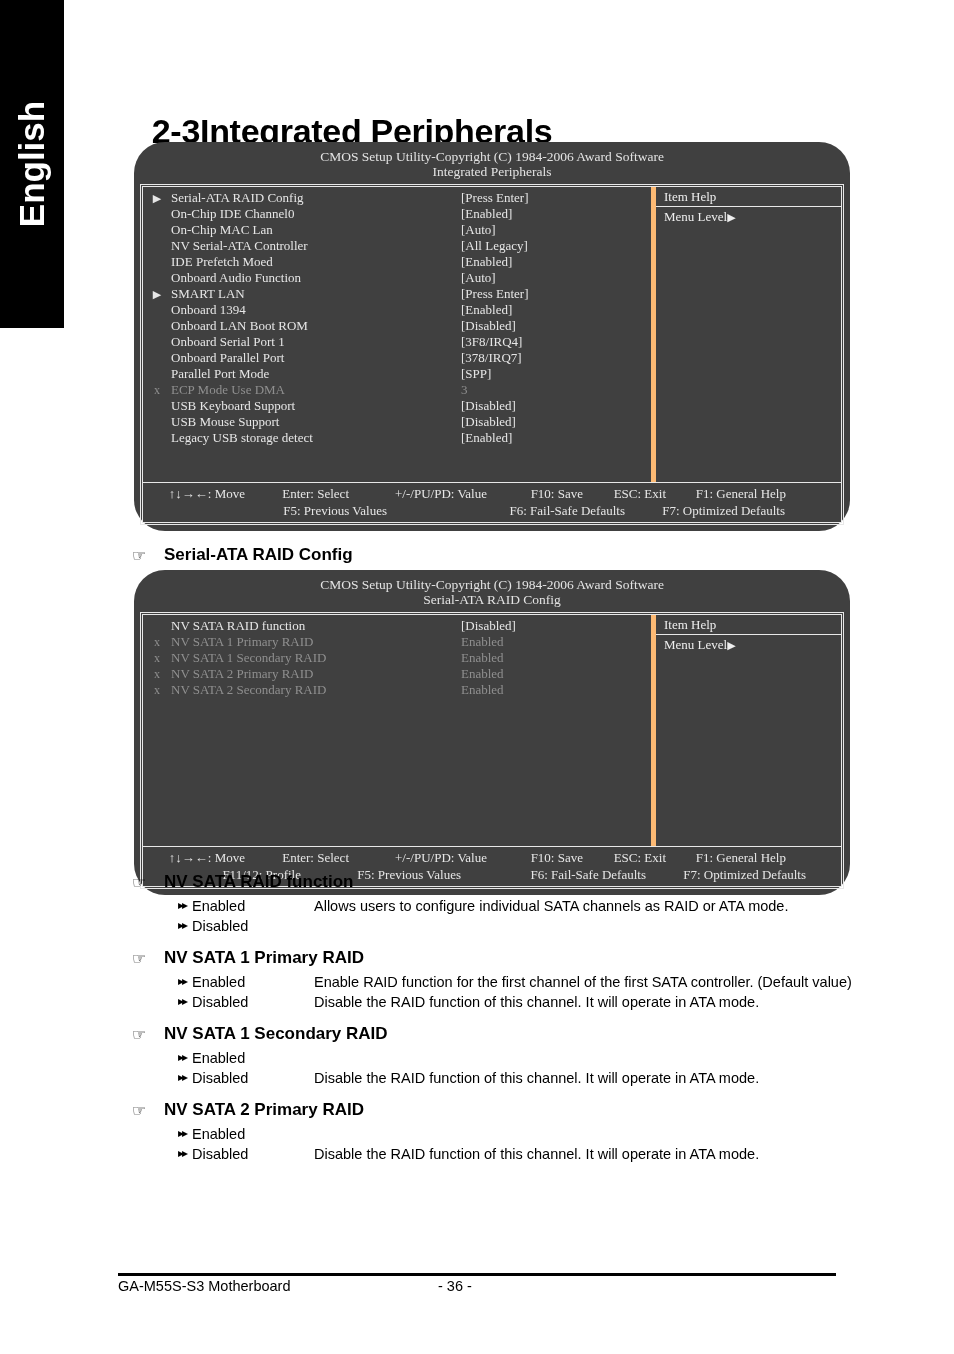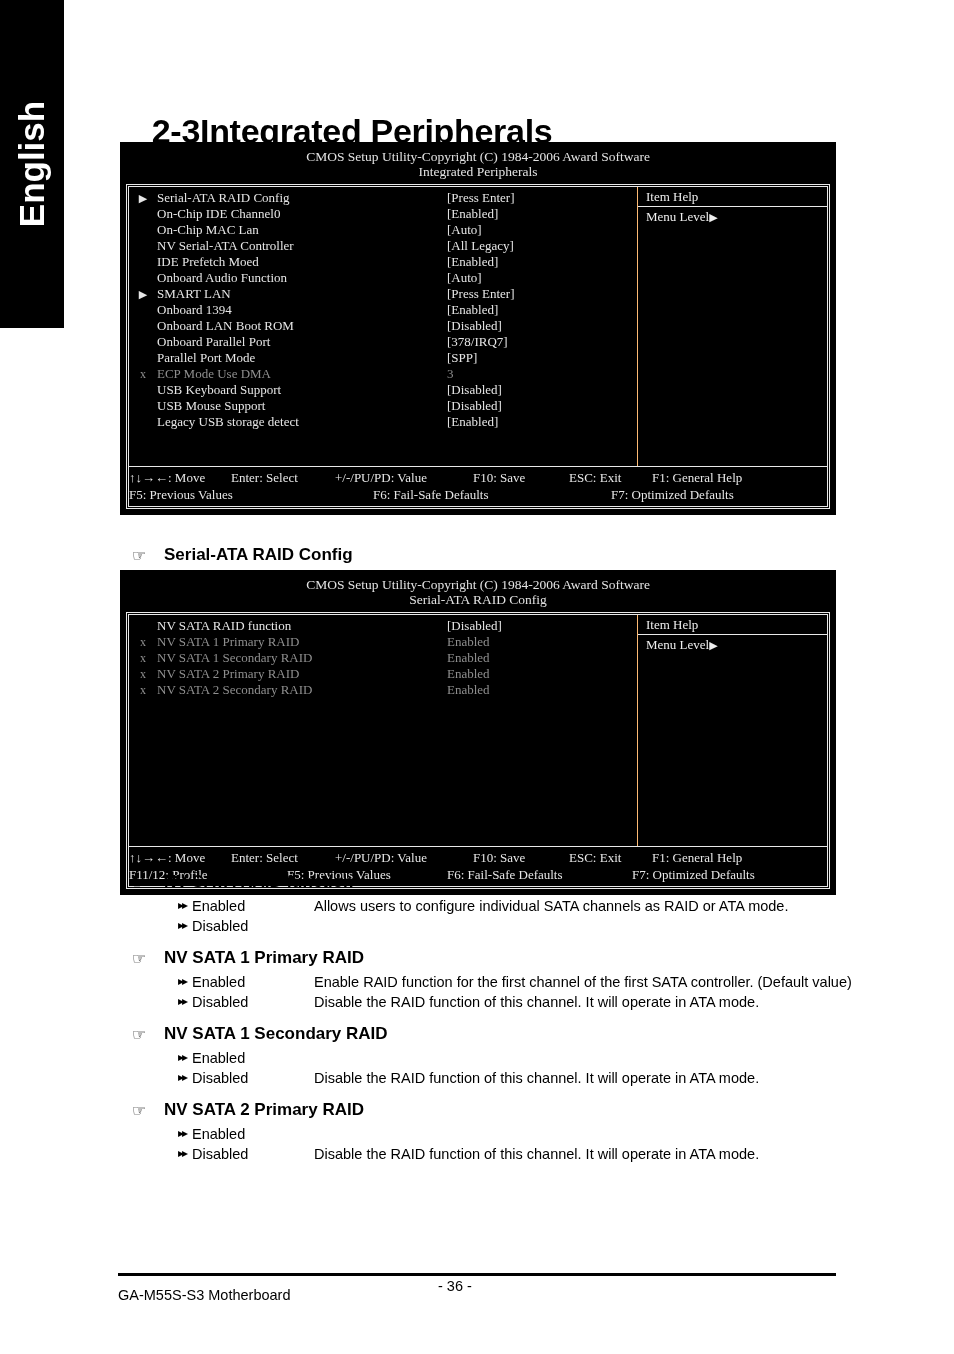--- a/index.html
+++ b/index.html
@@ -58,27 +58,28 @@
     top: 100px;
     left: 0px;
     white-space: nowrap;
     text-align: right;
   }
   h1.section-title .num { display: inline-block; width: 70px; }
 
   
   .bios-panel {
     position: absolute;
-    left: 2px;
+    left: 16px;
     width: 716px;
-    background: #000000;
+    background: #404040;
     color: #e8e8e8;
     font-family: "Liberation Serif", serif;
     box-sizing: border-box;
     padding: 5px 6px 6px 6px;
+    border-radius: 31px;
   }
   .bios-title {
     text-align: center;
     font-size: 13.5px;
     line-height: 15px;
     color: #e3e3e3;
     padding-top: 2px;
   }
   .bios-title .line2 { display: block; }
 
@@ -95,21 +96,21 @@
   .bios-main {
     display: flex;
     flex-direction: row;
   }
   .bios-items {
     flex: 0 0 508px;
     padding: 3px 0 4px 0;
   }
   .bios-help {
     flex: 1 1 auto;
-    border-left: 1px solid #fdba74;
+    border-left: 5px solid #fdba74;
     padding: 0;
   }
   .help-title {
     font-size: 13px;
     line-height: 16px;
     padding: 2px 0 1px 8px;
     border-bottom: 1px solid #e8e8e8;
     color: #eeeeee;
   }
   .help-body {
@@ -143,21 +144,21 @@
     border-top: 1px solid #e8e8e8;
     font-size: 13px;
     line-height: 17px;
     padding: 2px 0 3px 0;
     color: #e6e6e6;
   }
   .bios-footer .frow {
     display: flex;
     white-space: nowrap;
   }
-  .bios-footer .fcell { display: inline-block; }
+  .bios-footer .fcell { display: inline-block; text-align: right; }
 
   
   .desc-head {
     font-size: 17px;
     font-weight: bold;
     font-family: "Liberation Sans", sans-serif;
     position: relative;
     padding-left: 32px;
     margin: 0;
     white-space: nowrap;
@@ -193,21 +194,21 @@
   #page-footer .rule {
     border-top: 3px solid #000;
     width: 718px;
     margin-bottom: 2px;
   }
   #page-footer .fline {
     display: flex;
     font-size: 14.5px;
     font-family: "Liberation Sans", sans-serif;
   }
-  #page-footer .fleft { flex: 0 0 320px; margin-top: 9px; }
+  #page-footer .fleft { flex: 0 0 320px; }
   #page-footer .fcenter { flex: 0 0 auto; }
 </style>
 </head>
 <body>
 
 <div id="lang-tab">
   <span class="lang-text">English</span>
 </div>
 
 <div id="content">
@@ -262,20 +263,25 @@
               </div>
               <div class="bios-row">
                 <span class="mark"></span>
                 <span class="label">Onboard 1394</span>
                 <span class="value">[Enabled]</span>
               </div>
               <div class="bios-row">
                 <span class="mark"></span>
                 <span class="label">Onboard LAN Boot ROM</span>
                 <span class="value">[Disabled]</span>
+              </div>
+              <div class="bios-row">
+                <span class="mark"></span>
+                <span class="label">Onboard Serial Port 1</span>
+                <span class="value">[3F8/IRQ4]</span>
               </div>
               <div class="bios-row">
                 <span class="mark"></span>
                 <span class="label">Onboard Parallel Port</span>
                 <span class="value">[378/IRQ7]</span>
               </div>
               <div class="bios-row">
                 <span class="mark"></span>
                 <span class="label">Parallel Port Mode</span>
                 <span class="value">[SPP]</span>

